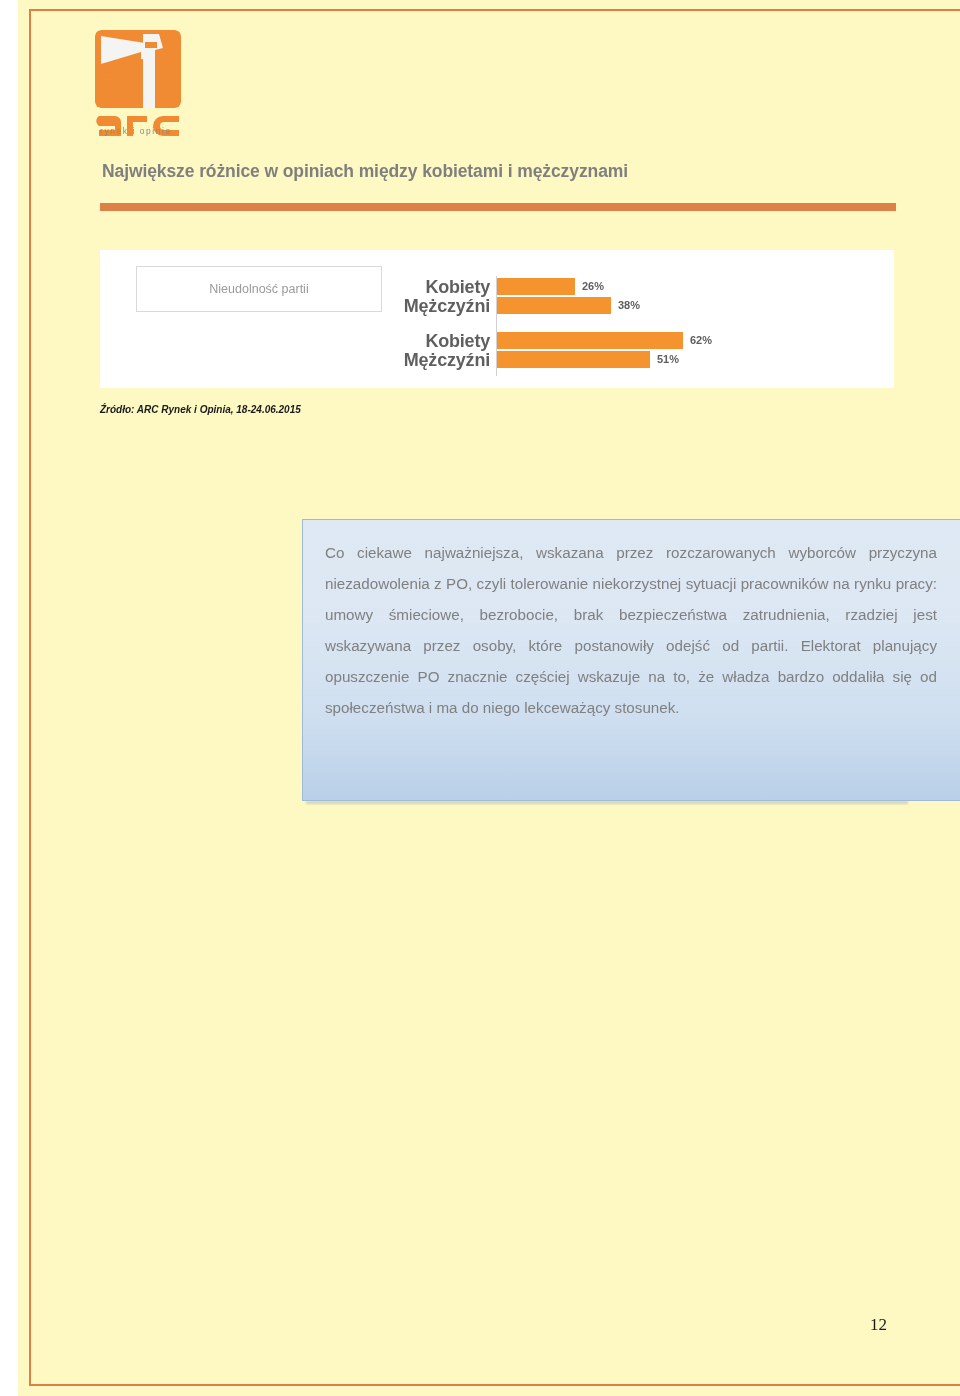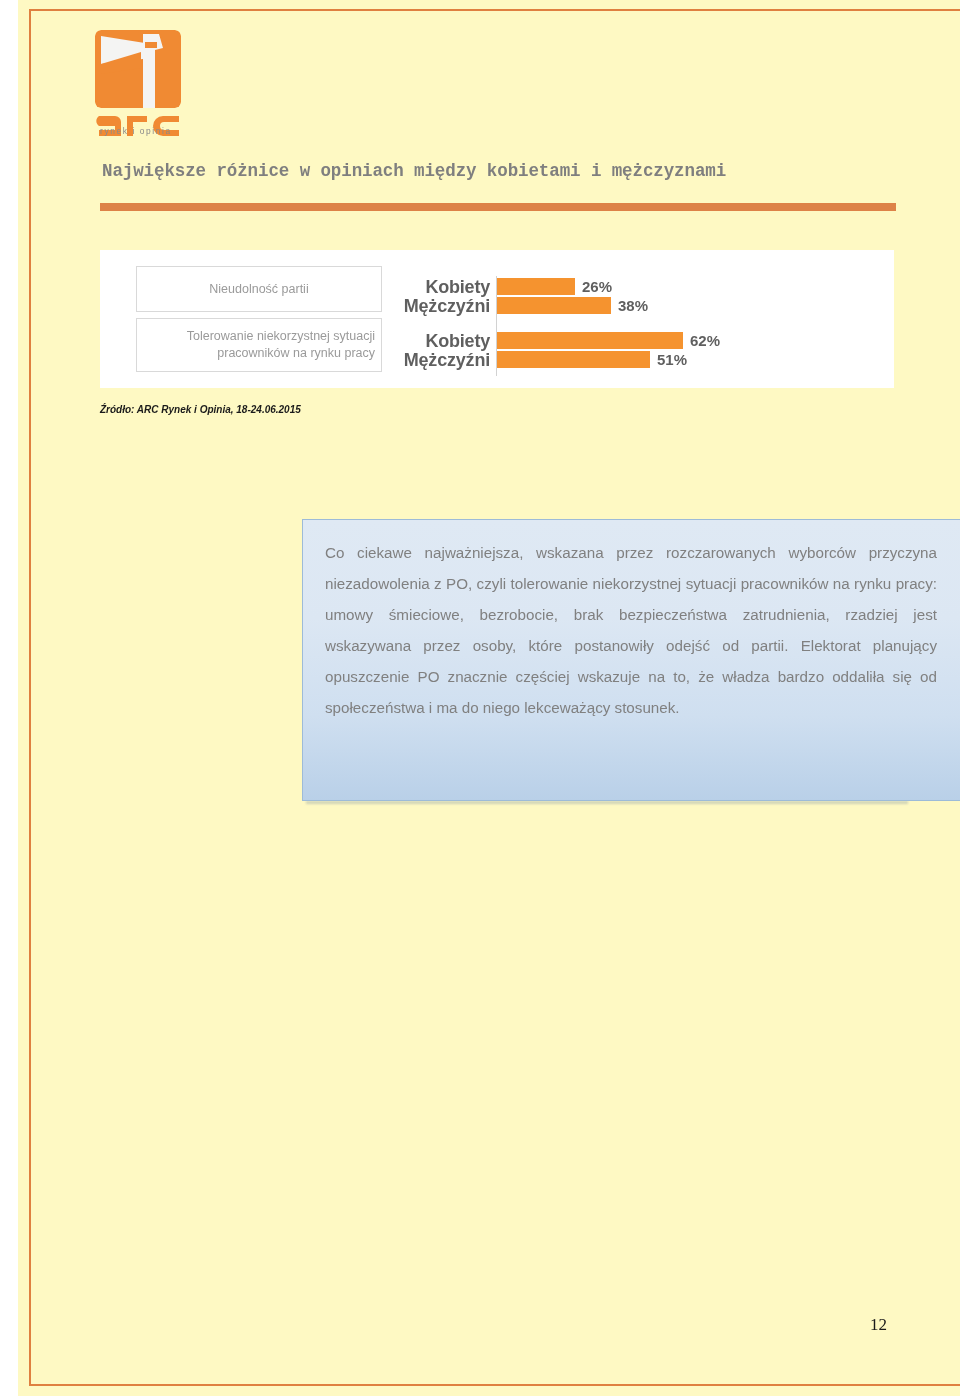--- a/index.html
+++ b/index.html
@@ -48,21 +48,20 @@
   .slide-title {
     position: absolute;
     left: 84px;
     top: 161px;
     width: 800px;
     font-size: 17.5px;
     font-weight: bold;
     color: #7f7f7f;
     letter-spacing: -0.1px;
     white-space: nowrap;
-    font-family: Liberation Mono, monospace;
   }
   .title-rule {
     position: absolute;
     left: 82px;
     top: 203px;
     width: 796px;
     height: 8px;
     background: #dd8247;
   }
 
@@ -141,21 +140,21 @@
     top: 0;
     height: 17px;
   }
   .bar-fill {
     height: 17px;
     background: #f5932f;
   }
   .bar-value {
     position: absolute;
     top: 0px;
-    font-size: 15px;
+    font-size: 11px;
     font-weight: bold;
     color: #5f5f5f;
     white-space: nowrap;
     line-height: 17px;
   }
 
   
   .source {
     position: absolute;
     left: 82px;
@@ -239,21 +238,20 @@
       <text x="7" y="106" font-family="'Liberation Sans', sans-serif" font-size="8.4" letter-spacing="1.6" fill="#8a8a8a">rynek i opinia</text>
     </svg>
   </div>
 
   <div class="slide-title">Największe różnice w opiniach między kobietami i mężczyznami</div>
   <div class="title-rule"></div>
 
   <div class="chart-panel">
 
     <div class="cat-box cat-box-1">Nieudolność partii</div>
-    <div class="cat-box cat-box-2">Tolerowanie niekorzystnej sytuacji pracowników na rynku pracy</div>
 
     <div class="plot">
       <div class="axis-line"></div>
 
       <div class="bar-row" style="top:18px;">
         <span class="bar-label">Kobiety</span>
         <div class="bar-track" style="width:300px;">
           <div class="bar-fill" style="width:78px;"></div>
         </div>
         <span class="bar-value" style="left:182px;">26%</span>

